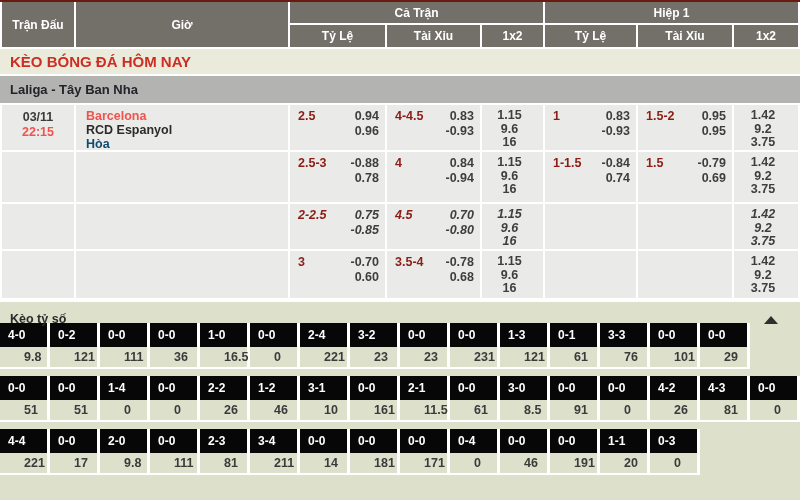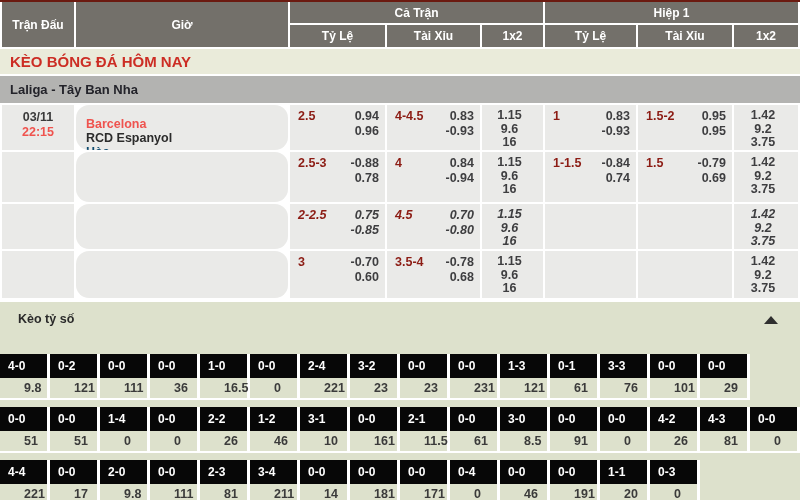--- a/index.html
+++ b/index.html
@@ -44,34 +44,34 @@
   .orow:nth-of-type(2) { height: 50px; }
   .orow:nth-of-type(3) { height: 45px; font-style: italic; }
   .orow:nth-of-type(4) { height: 47px; }
   .ocell {
     background: #eaeae8; font-size: 12.5px; color: #3e3e40;
     overflow: hidden;
   }
   .tcell { text-align: center; padding-top: 5px; line-height: 15px; }
   .tcell .date { color: #3a3a3a; }
   .tcell .time { color: #ef534e; }
-  .mcell { padding: 12px 0 0 10px; line-height: 14px; border-radius: 13px; }
+  .mcell { padding: 4px 0 0 10px; line-height: 14px; }
   .mcell .home { color: #ef534e; }
   .mcell .away { color: #2b2b2b; }
   .mcell .draw { color: #0c4a6e; }
   .hc { display: flex; padding: 4px 6px 0 8px; line-height: 15px; }
   .hc .ln { color: #8c1c14; flex: 1 1 auto; }
   .hc .vals { text-align: right; }
   .x12 { text-align: center; padding: 4px 6px 0 0; line-height: 13.5px; }
 
   
   .score-section {
     background: #dde1cc; border-top: 2px solid #fff; height: 198px;
   }
-  .score-bar { height: 52px; position: relative; margin-left: 8px; }
+  .score-bar { height: 21px; position: relative; }
   .score-title {
     line-height: 34px; padding-left: 10px; font-size: 12.5px; color: #2a2a2a;
   }
   .tri {
     position: absolute; right: 22px; top: 14px;
     width: 0; height: 0;
     border-left: 7px solid transparent;
     border-right: 7px solid transparent;
     border-bottom: 8px solid #2f2f2f;
   }

